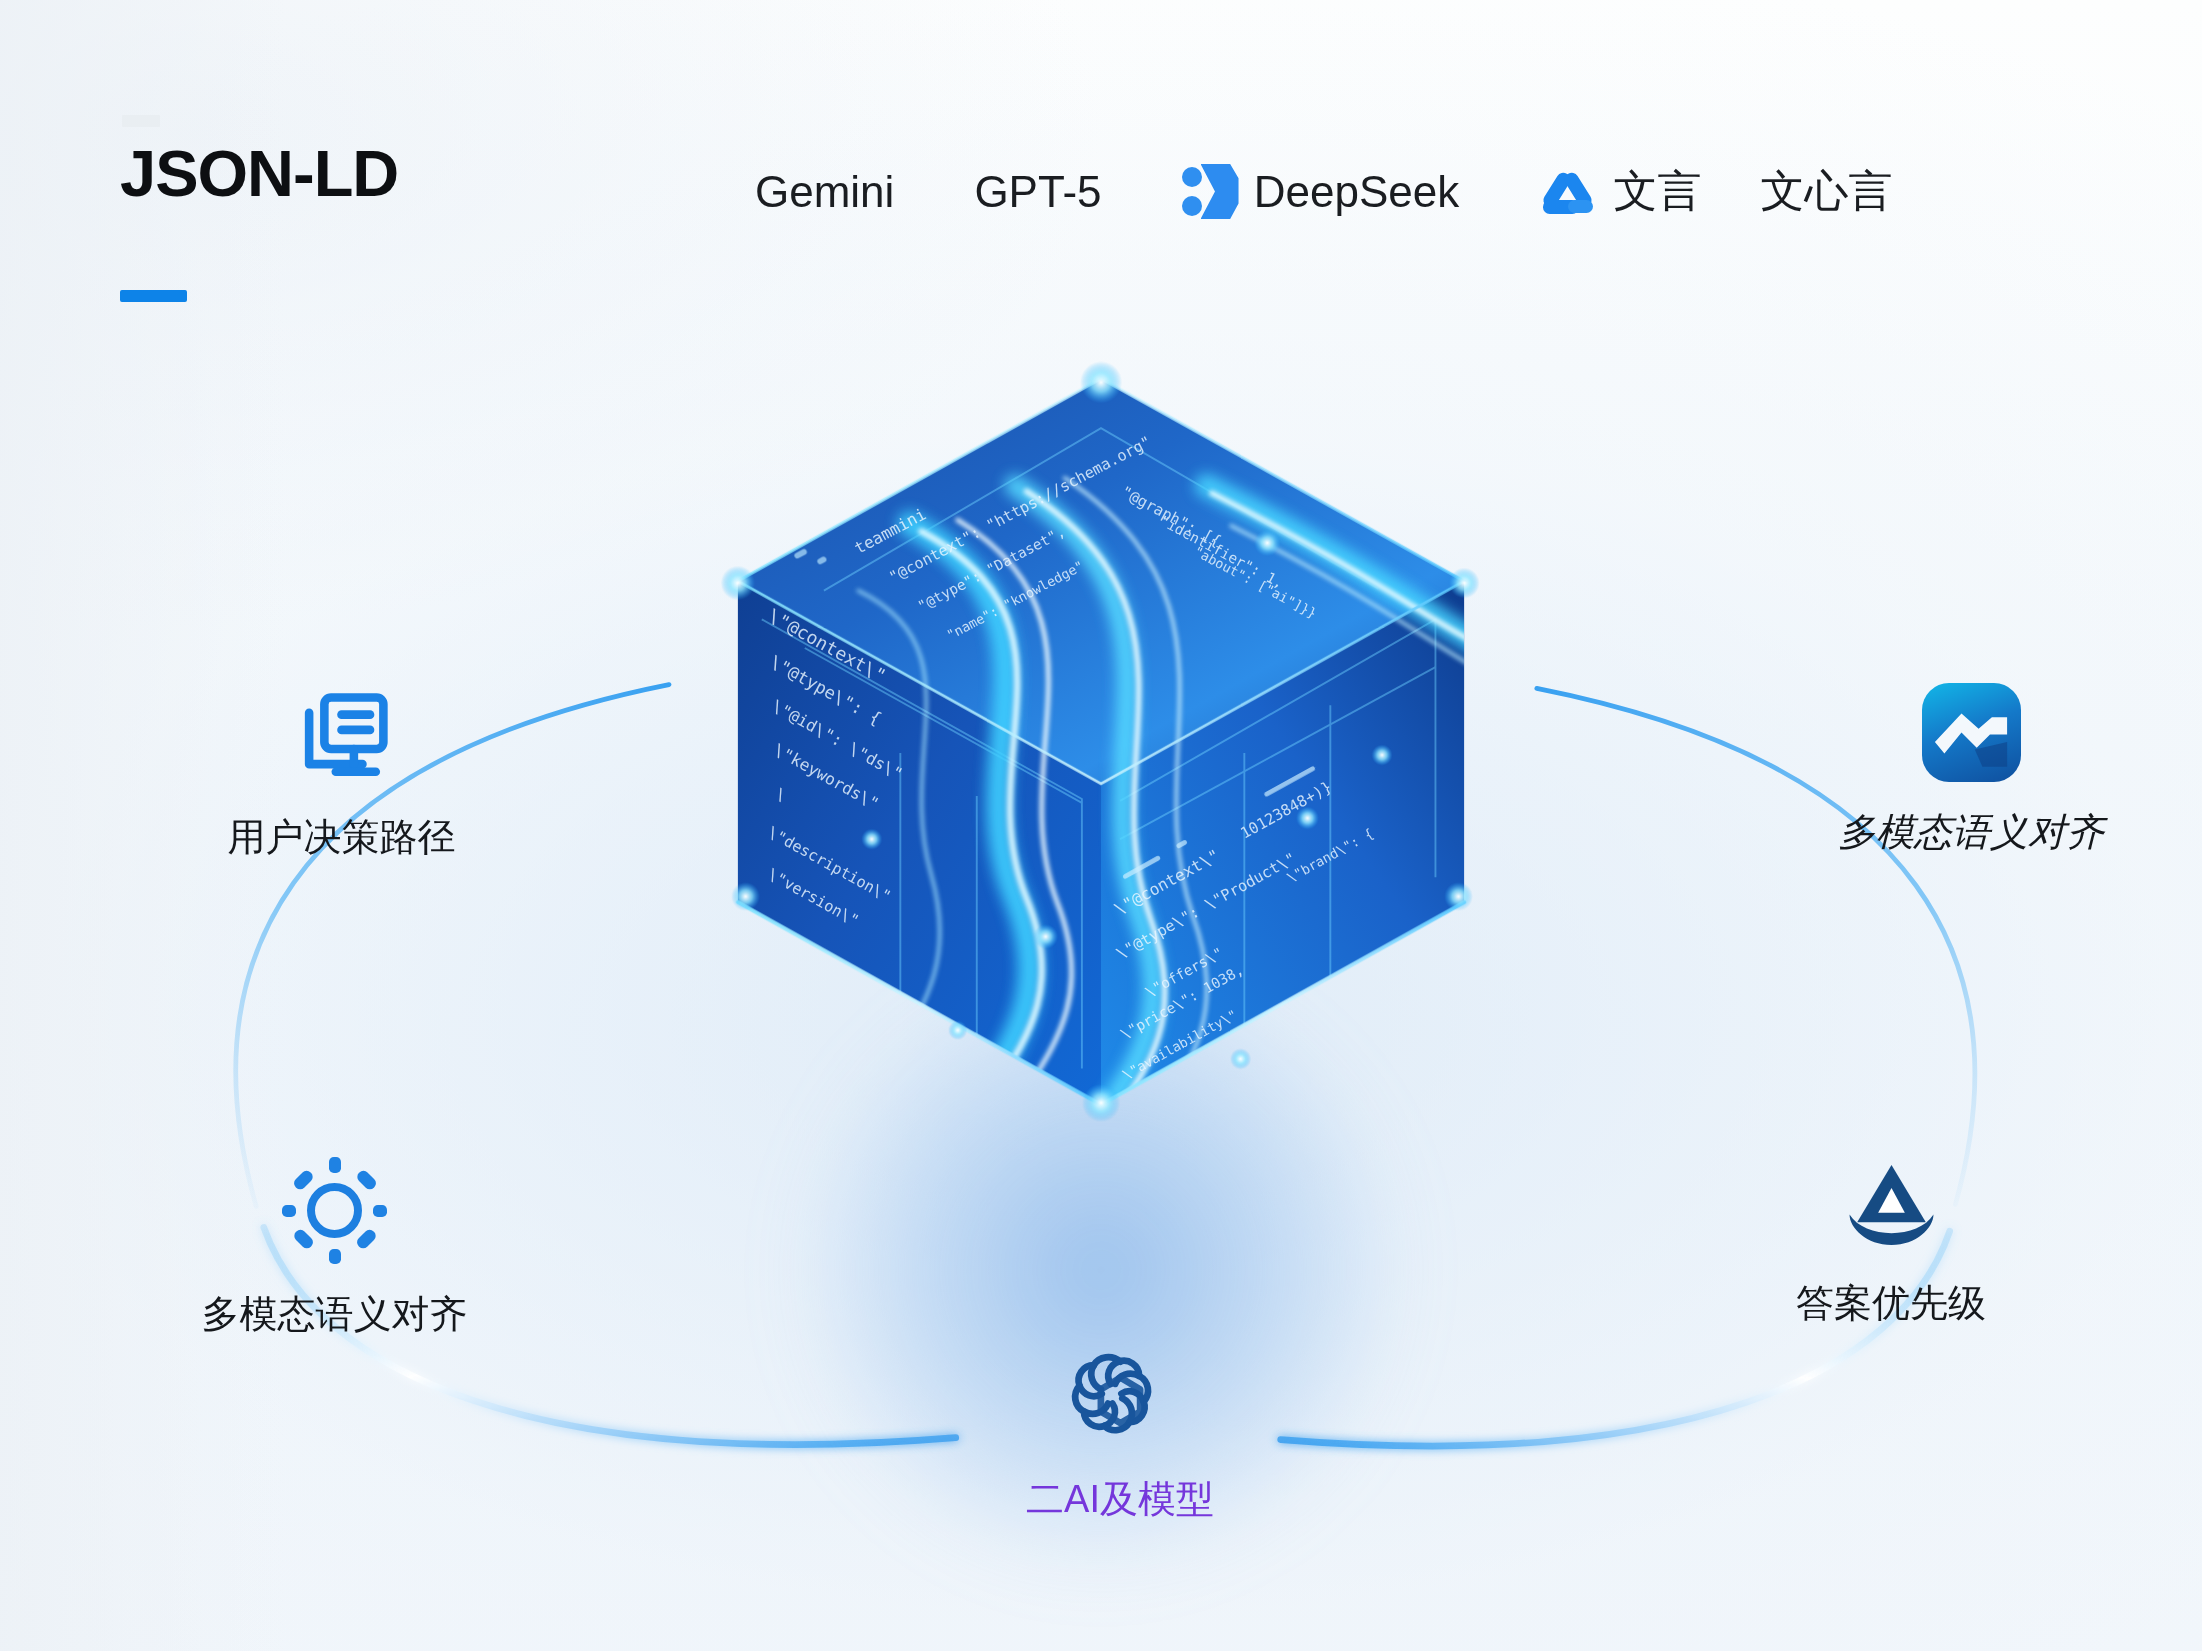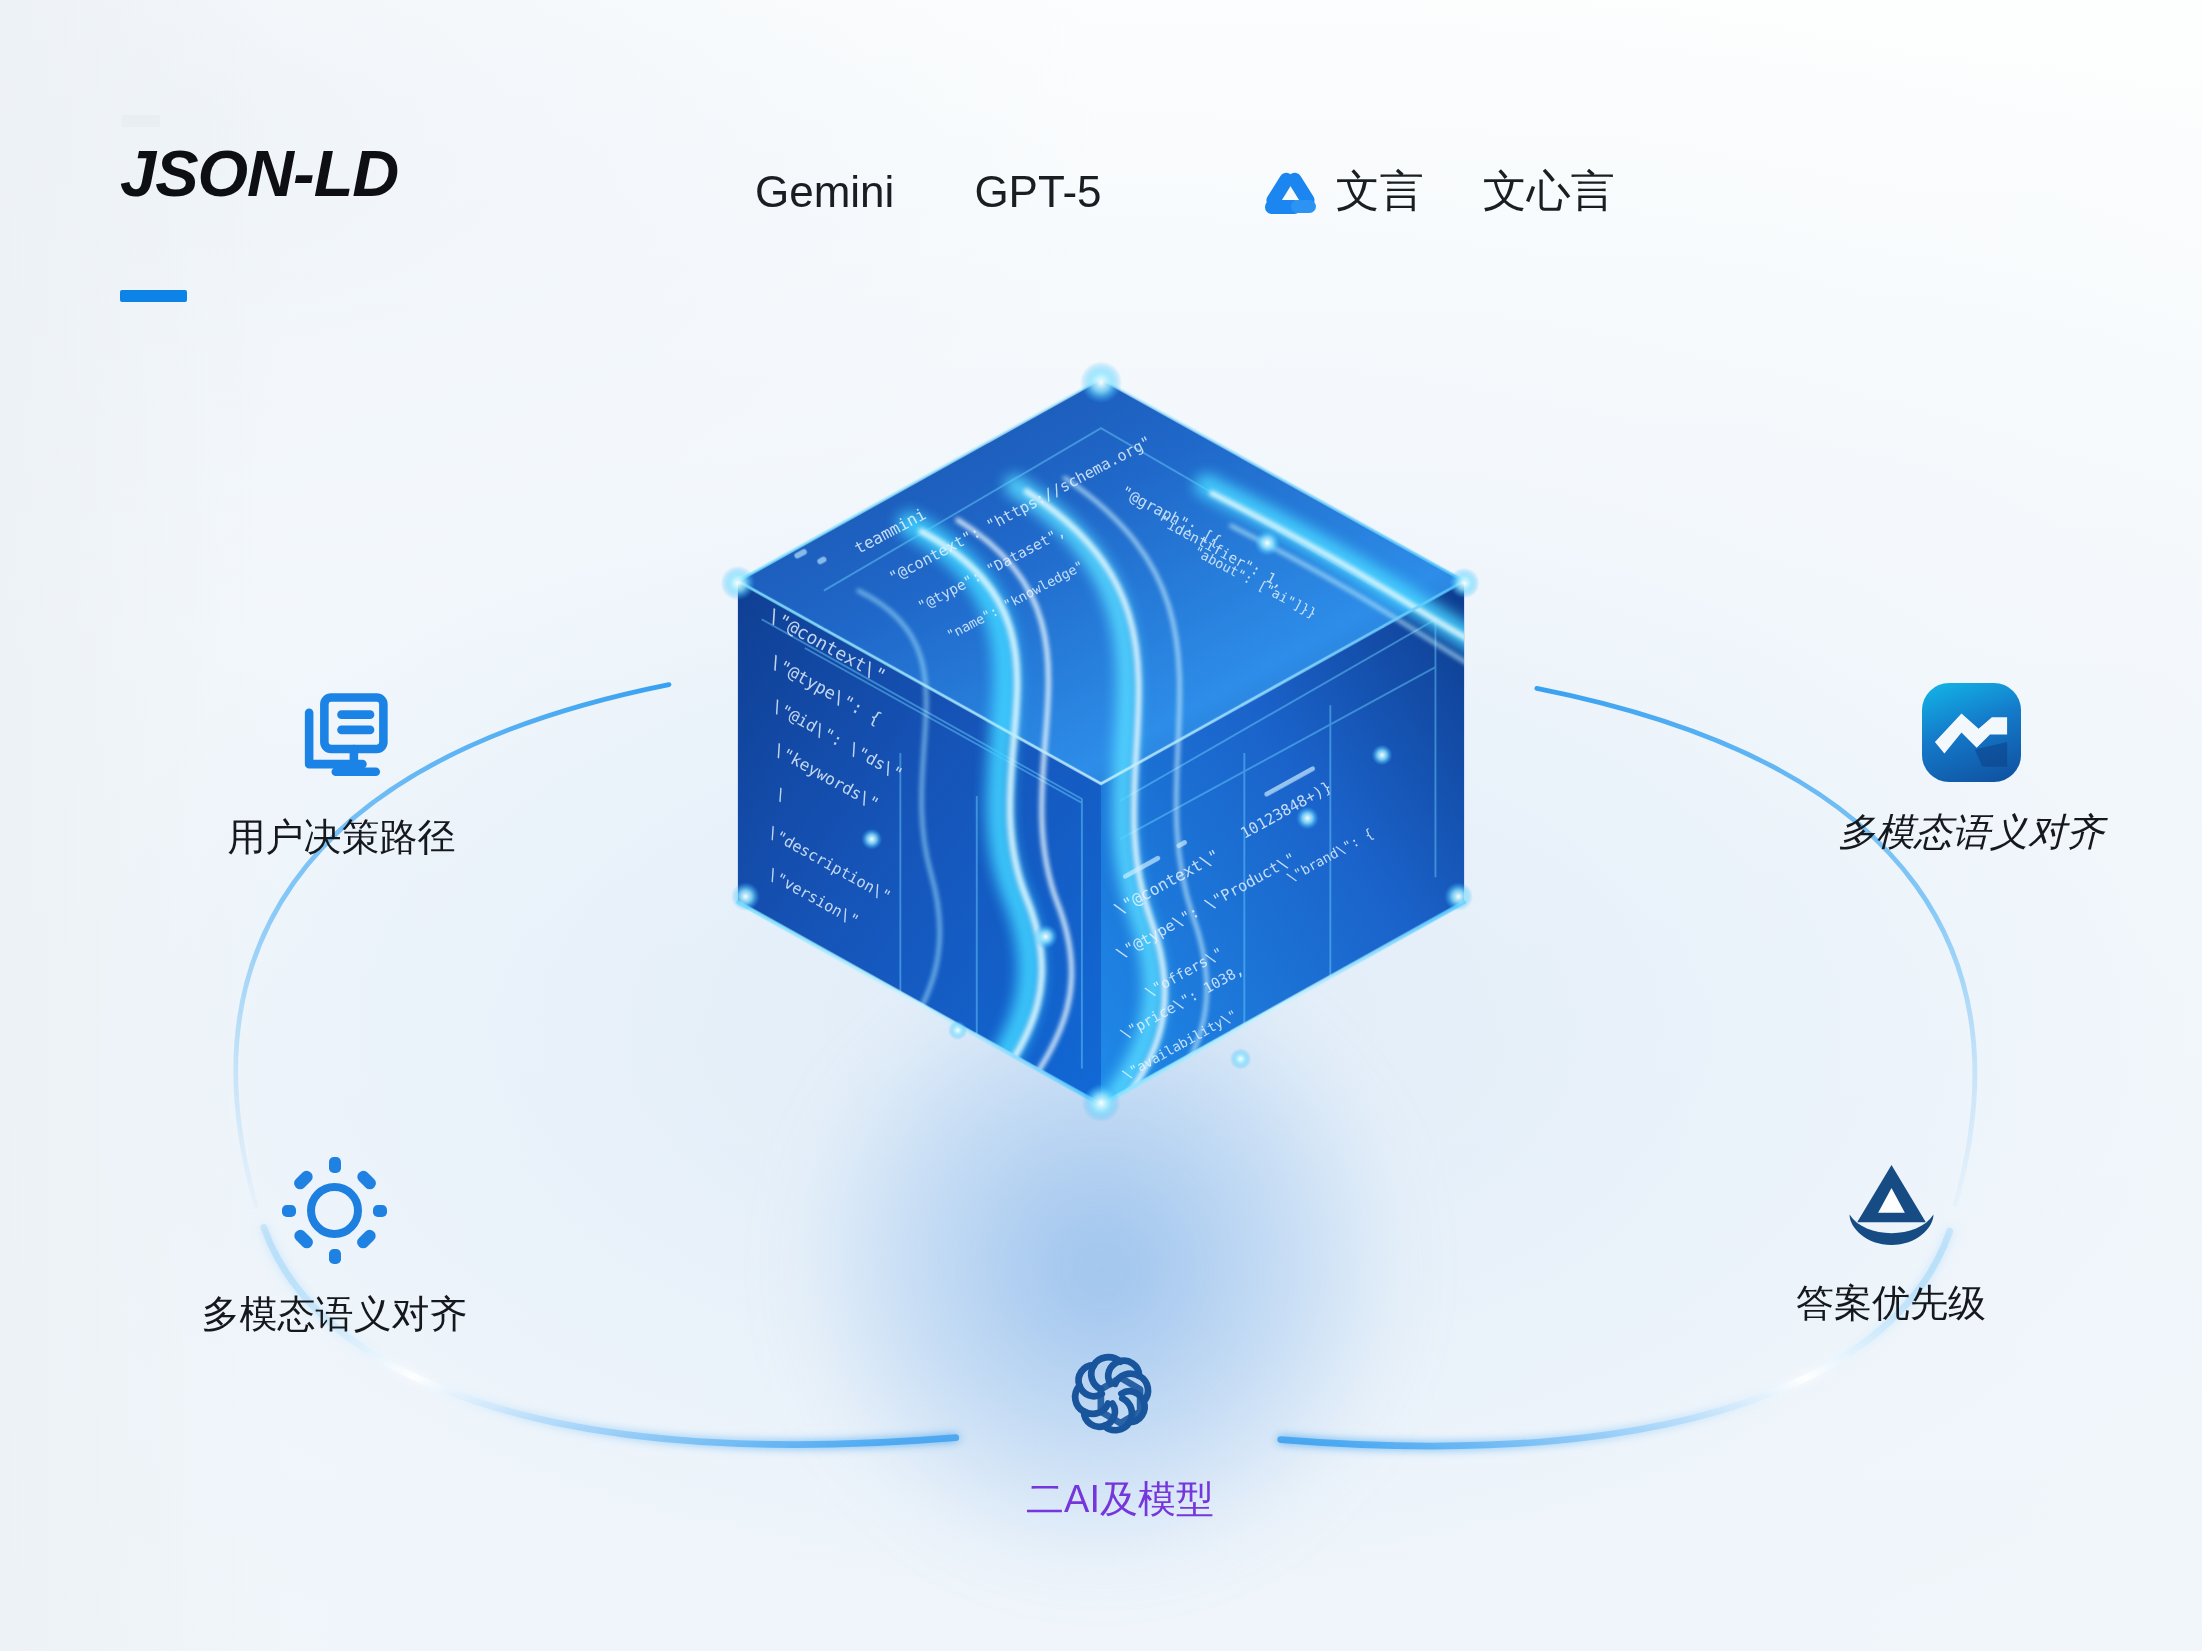--- a/index.html
+++ b/index.html
@@ -27,21 +27,21 @@
   
   .header { position:absolute; left:0; top:0; width:100%; height:315px; }
 
   .tag-bar{
     position:absolute; left:122px; top:115px; width:38px; height:12.4px;
     background:#e9eef2; border-radius:1px;
   }
   .page-title{
     position:absolute; left:120px; top:141px;
     font-size:65px; font-weight:700; letter-spacing:-1px;
-    color:#0d0f12; line-height:1;font-style:italic;
+    color:#0d0f12; line-height:1;
   }
   .title-underline{
     position:absolute; left:120px; top:290px; width:67px; height:12.4px;
     background:#0d83e8; border-radius:1.9px;
   }
 
   .model-row{
     position:absolute; left:755px; top:156px;
     display:flex; align-items:center; gap:0px;
     height:71px;
@@ -166,20 +166,28 @@
     <div class="model-chip">
       <span>Gemini</span>
     </div>
     <div class="model-gap"></div>
 
     <div class="model-chip">
       <span>GPT-5</span>
     </div>
     <div class="model-gap"></div>
 
+    <div class="model-chip">
+      <span class="ds-logo">
+        <span class="d1"></span>
+          <span class="d2"></span>
+          <span class="hex"></span>
+      </span>
+      <span>DeepSeek</span>
+    </div>
     <div class="model-gap"></div>
 
     <div class="model-chip">
       <span class="ty-logo">
         <span class="s2"></span>
           <span class="s3"></span>
           <span class="s1"></span>
           <span class="s4"></span>
       </span>
       <span>文言</span>

